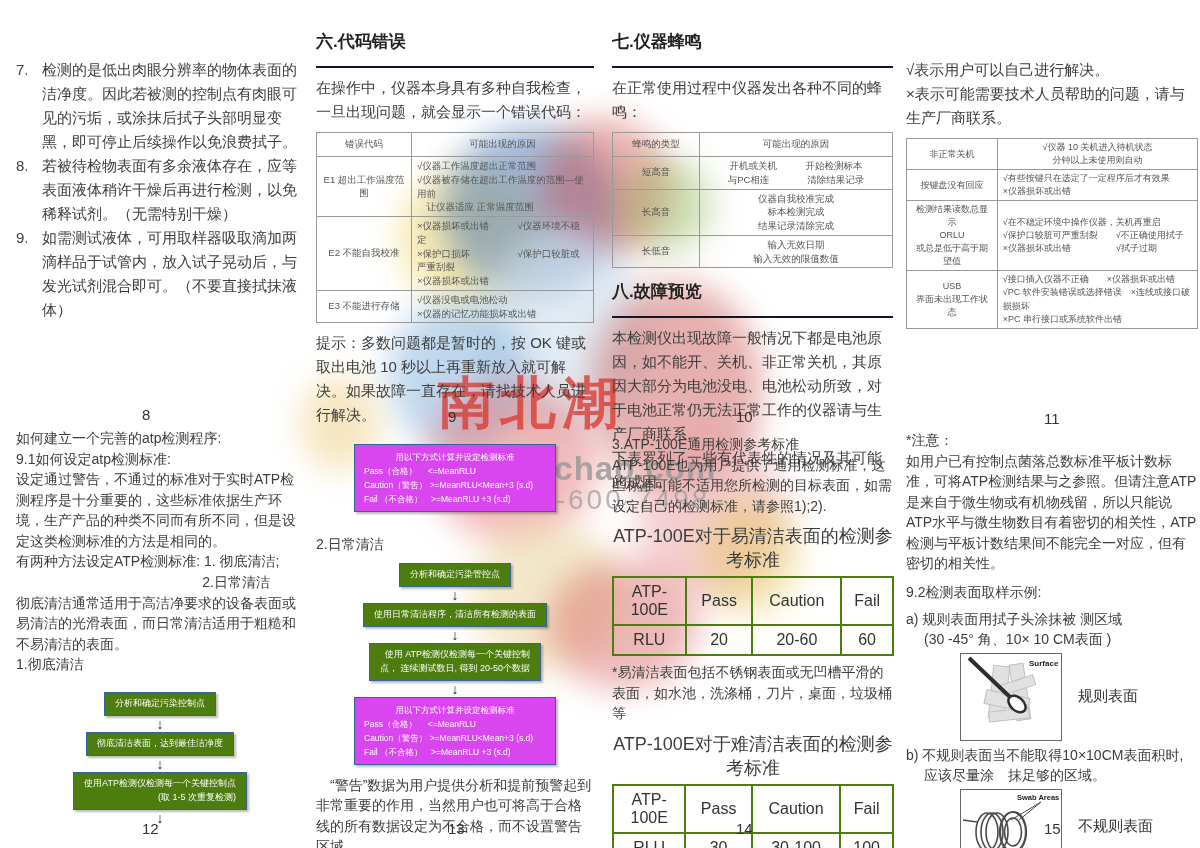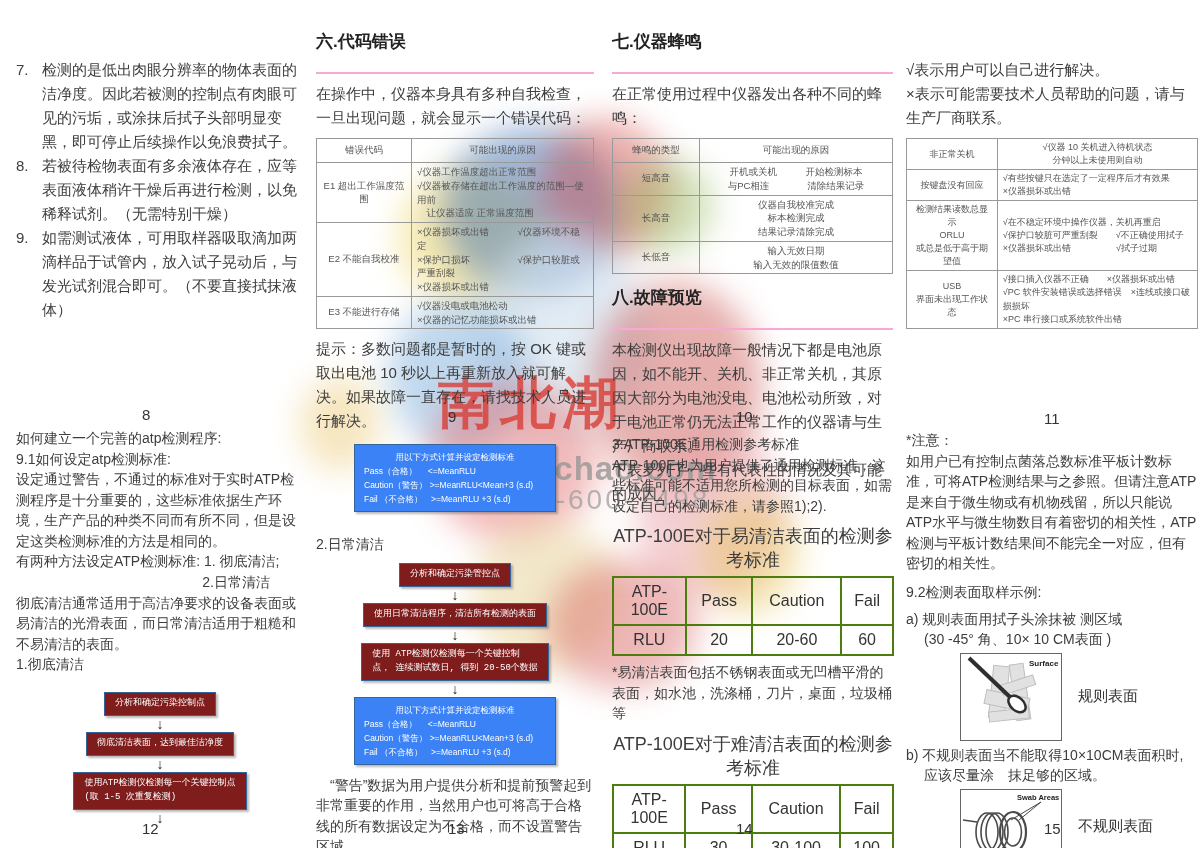--- a/index.html
+++ b/index.html
@@ -19,43 +19,43 @@
   
   .col{position:absolute;z-index:2;}
   .c1t{left:16px;top:58px;width:288px;}
   .c2t{left:316px;top:30px;width:278px;}
   .c3t{left:612px;top:30px;width:281px;}
   .c4t{left:906px;top:58px;width:292px;}
   .c1b{left:16px;top:428px;width:288px;}
   .c2b{left:316px;top:432px;width:278px;}
   .c3b{left:612px;top:434px;width:282px;}
   .c4b{left:906px;top:430px;width:292px;}
-  .sec-head{font-size:17px;font-weight:bold;color:#222;border-bottom:2px solid #f9a8d4;
-    padding-bottom:19px;margin:0 0 8px 0;}
+  .sec-head{font-size:17px;font-weight:bold;color:#222;border-bottom:2px solid #0f172a;
+    padding-bottom:13px;margin:0 0 8px 0;}
   .bt{font-size:15px;line-height:1.6;margin:0;}
   .bt14{font-size:14px;line-height:1.47;margin:0;}
   .list-item{display:flex;font-size:15px;line-height:1.6;}
   .list-num{width:26px;flex:none;}
   .right{text-align:right;}
   
   .tbl{border-collapse:collapse;color:#555;width:100%;}
   .tbl th,.tbl td{border:1px solid #999;padding:2px 5px;font-weight:normal;}
   .tbl-sm{font-size:9.5px;margin:8px 0 8px 0;}
   .tbl-sm th{text-align:center;padding:5px 4px;}
   .cell-key{text-align:center;vertical-align:middle;}
   .cl{line-height:1.45;white-space:pre-wrap;}
   .ctr{text-align:center;}
   .atp-tbl{font-size:16px;color:#333;text-align:center;margin:4px 0 6px 0;}
   .atp-tbl th,.atp-tbl td{border:2px solid #4d7c0f;padding:5px 12px;}
   .tbl-cap{font-size:18px;text-align:center;margin:8px 0 0 0;}
   
   .flow{display:flex;flex-direction:column;align-items:center;margin-top:17px;}
-  .fbox{background:#7f1d1d;border:1px solid #35649b;color:#fff;font-size:9px;line-height:1.55;
-    padding:4px 10px;text-align:left;box-shadow:1.5px 1.5px 2px rgba(60,60,60,.35);font-family:Liberation Mono, monospace;}
-  .std-box{background:#3b82f6;border:1px solid #35649b;color:#fff;font-size:8.5px;line-height:1.65;
+  .fbox{background:#4d7c0f;border:1px solid #35649b;color:#fff;font-size:9px;line-height:1.55;
+    padding:4px 10px;text-align:right;box-shadow:1.5px 1.5px 2px rgba(60,60,60,.35);}
+  .std-box{background:#d946ef;border:1px solid #35649b;color:#fff;font-size:8.5px;line-height:1.65;
     padding:5px 9px;text-align:left;width:182px;box-shadow:1.5px 1.5px 2px rgba(60,60,60,.35);}
   .std-box .t{text-align:center;}
   .farrow{font-size:14px;font-weight:bold;color:#1a1a1a;line-height:1.15;margin:0;}
   
   .fig-row{display:flex;align-items:center;gap:16px;margin:3px 0 4px 54px;}
   .figbox{border:1px solid #666;background:#fff;flex:none;}
   .fig-cap{font-size:15px;color:#333;}
   .pagenum{position:absolute;z-index:2;font-size:15px;color:#333;}
 </style>
 </head>

